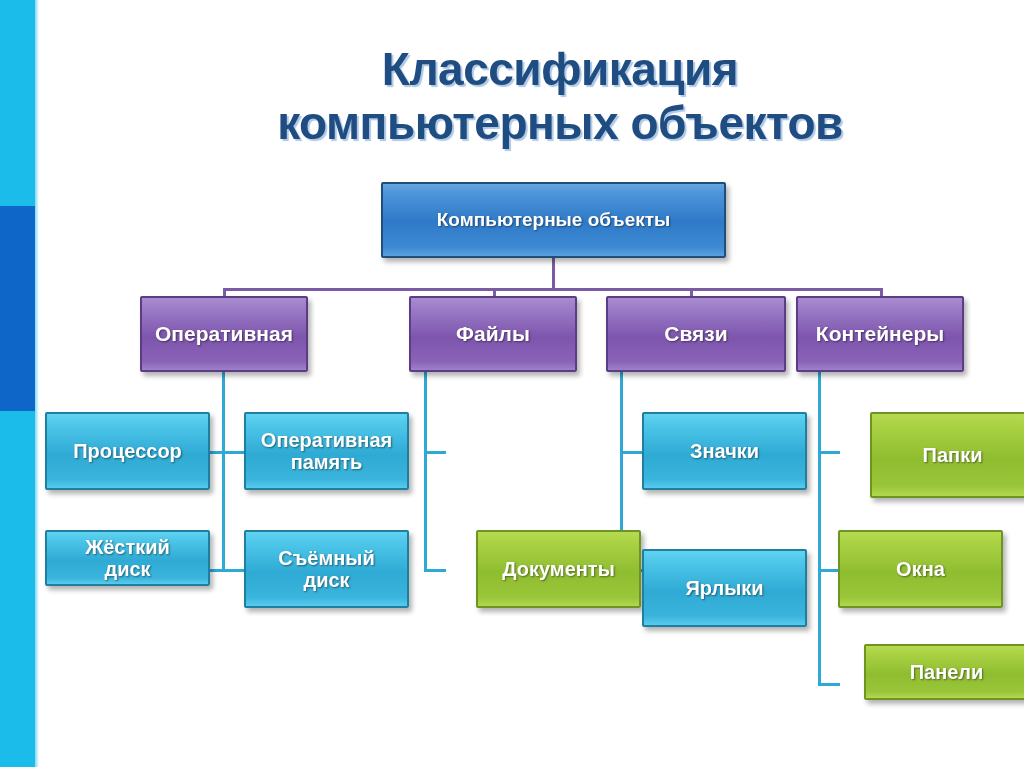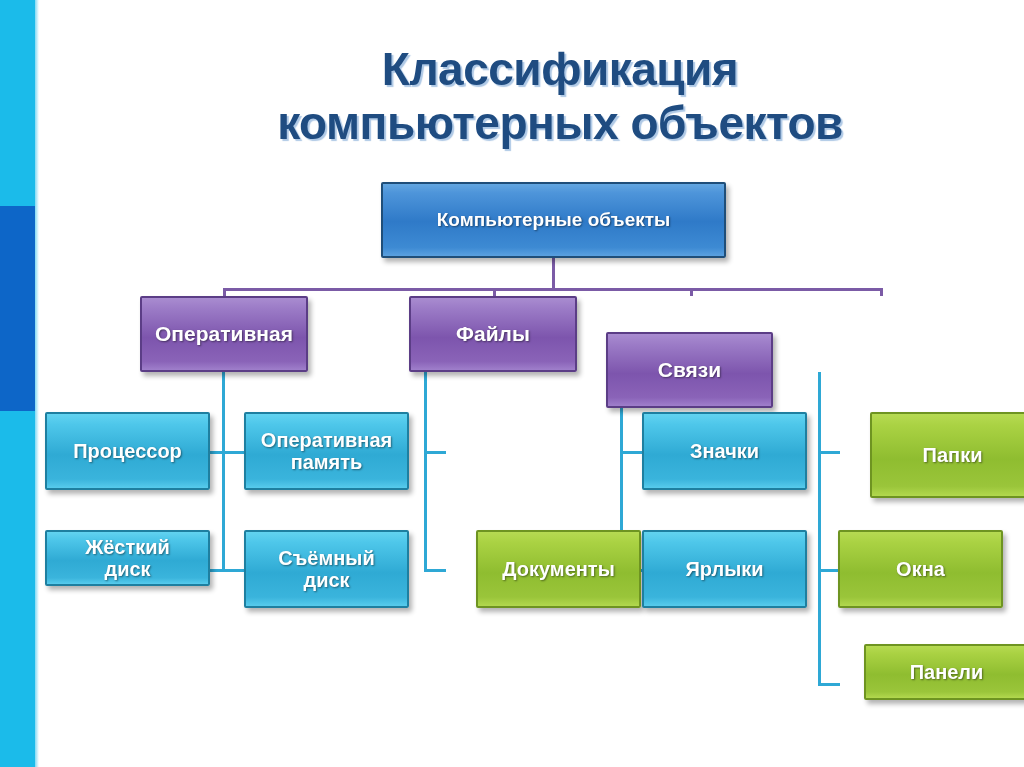--- a/index.html
+++ b/index.html
@@ -150,24 +150,27 @@
   </div>
 
   <div class="node purple-box lvl2" style="left:140px; top:296px; width:168px; height:76px;">
     <span>Оперативная</span>
   </div>
 
   <div class="node purple-box lvl2" style="left:409px; top:296px; width:168px; height:76px;">
     <span>Файлы</span>
   </div>
 
-  <div class="node purple-box lvl2" style="left:606px; top:296px; width:167px; height:76px;margin-top:36px;">
+  <div class="node purple-box lvl2" style="left:606px; top:296px; width:180px; height:76px;">
     <span>Связи</span>
   </div>
 
+  <div class="node purple-box lvl2" style="left:796px; top:296px; width:168px; height:76px;">
+    <span>Контейнеры</span>
+  </div>
 
   <div class="node teal-box leaf" style="left:45px; top:412px; width:165px; height:78px;">
     <span>Процессор</span>
   </div>
 
   <div class="node teal-box leaf" style="left:244px; top:412px; width:165px; height:78px;">
     <span>Оперативная память</span>
   </div>
 
 
@@ -184,21 +187,21 @@
   </div>
 
   <div class="node teal-box leaf" style="left:244px; top:530px; width:165px; height:78px;">
     <span>Съёмный диск</span>
   </div>
 
   <div class="node green-box leaf" style="left:446px; top:530px; width:165px; height:78px;margin-left:30px;">
     <span>Документы</span>
   </div>
 
-  <div class="node teal-box leaf" style="left:642px; top:530px; width:165px; height:78px;">
+  <div class="node teal-box leaf" style="left:642px; top:549px; width:165px; height:78px;">
     <span>Ярлыки</span>
   </div>
 
   <div class="node green-box leaf" style="left:838px; top:530px; width:165px; height:78px;">
     <span>Окна</span>
   </div>
 
   <div class="node green-box leaf" style="left:864px; top:644px; width:165px; height:56px;">
     <span>Панели</span>
   </div>

